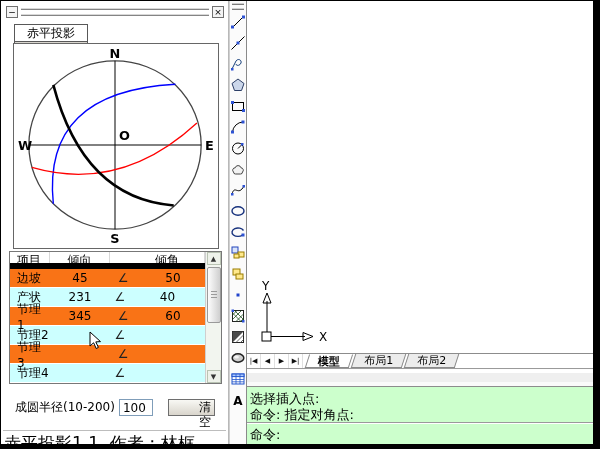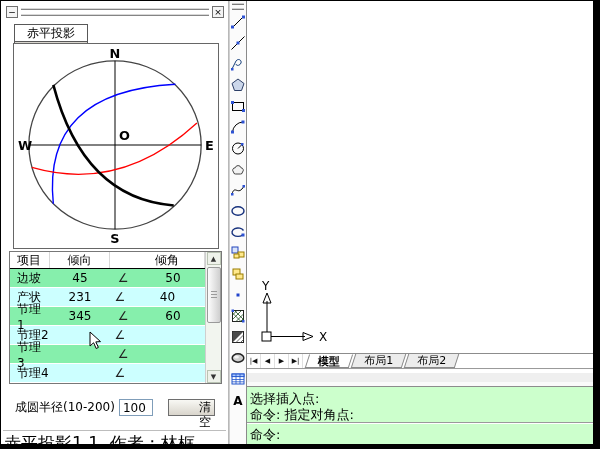--- a/index.html
+++ b/index.html
@@ -15,27 +15,27 @@
   .p-tabs { position:absolute; left:13px; top:23px; height:19px; display:flex; align-items:flex-end;flex-direction:column; }
   .ptab { padding:2px 12px 2px 12px; border:1px solid #585858; border-bottom:none; background:#d8d5ce; height:15px; line-height:12px; }
   .ptab.active { background:#fff; height:18px; font-weight:normal; z-index:2; }
   .stereo-box { position:absolute; left:12px; top:42px; width:206px; height:206px; border:1px solid #666; background:#fff; }
   .stereo-box svg { display:block; width:100%; height:100%; }
 
   
   .dtable { position:absolute; left:8px; top:250px; width:213px; height:133px; border:1px solid #777; background:#fff; display:flex; }
   .tgrid { width:195px; }
   .trow { display:flex; height:19px; align-items:center; border-bottom:1px solid #fff; }
-  .trow.head { height:17px; background:#fff; border-bottom:1px solid #000000;justify-content:space-between; }
+  .trow.head { height:17px; background:#fff; border-bottom:6px solid #000000;justify-content:space-between; }
   .trow .c1 { width:40px; padding-left:7px; }
   .trow .c2 { width:60px; text-align:center; }
   .trow .c3 { width:20px; text-align:center; color:#222; }
   .trow .c4 { width:75px; text-align:center; }
   .trow.head .c1,.trow.head .c2,.trow.head .c4 { border-right:1px solid #d8d8d8; height:100%; line-height:16px; }
-  .row-g { background:#86efac;gap:9px; }
+  .row-g { background:#f97316;gap:9px; }
   .row-c { background:#ccffff; }
   .vscroll { width:16px; background:#f2f5ef; border-left:1px solid #cfcfcf; display:flex; flex-direction:column; align-items:center; }
   .sc-btn { width:14px; height:13px; font-size:7px; line-height:12px; text-align:center; color:#333; background:#eef2ea; border:1px solid #b9c3b3; }
   .sc-thumb { width:14px; height:56px; margin-top:2px; background:linear-gradient(90deg,#fdfdfd,#cfcfcf); border:1px solid #9a9a9a; border-radius:2px; position:relative; }
   .sc-thumb:after { content:""; position:absolute; left:3px; right:3px; top:23px; height:8px; background:repeating-linear-gradient(#9a9a9a 0 1px, transparent 1px 3px); }
   .sc-spacer { flex:1; }
 
   .radius-row { position:absolute; left:14px; top:398px; display:flex; align-items:center; }
   .radius-label { margin-right:4px; }
   .radius-input { width:34px; height:17px; border:1px solid #7f9db9; font-family:"DejaVu Sans",sans-serif; font-size:12px; padding-left:3px; }

